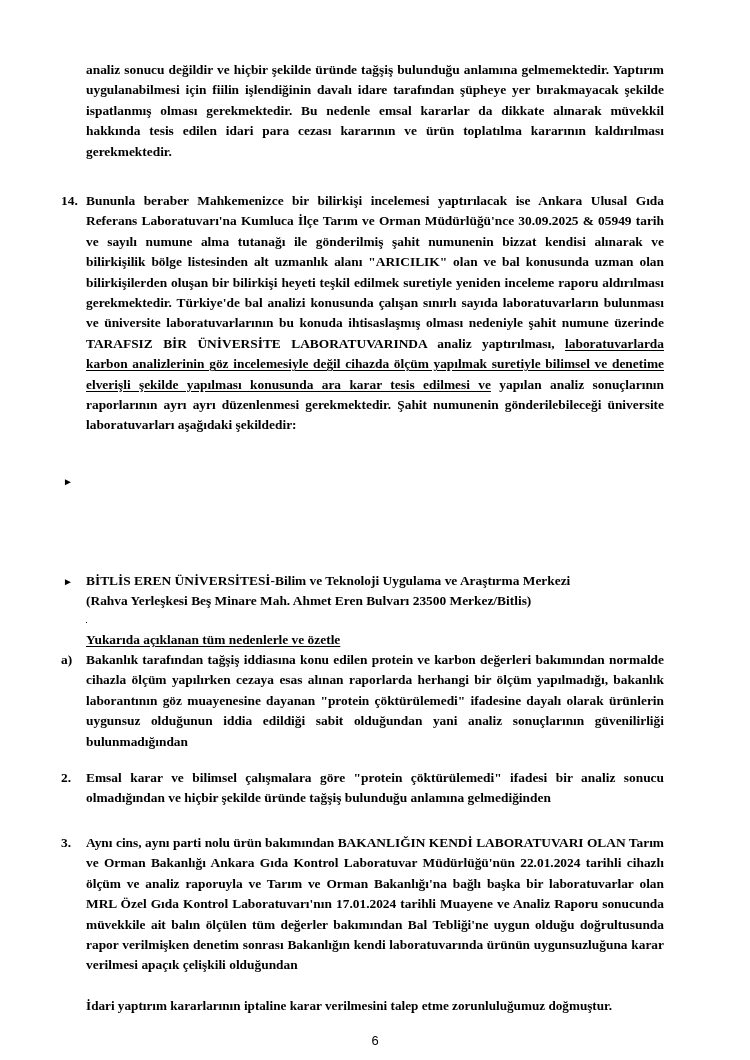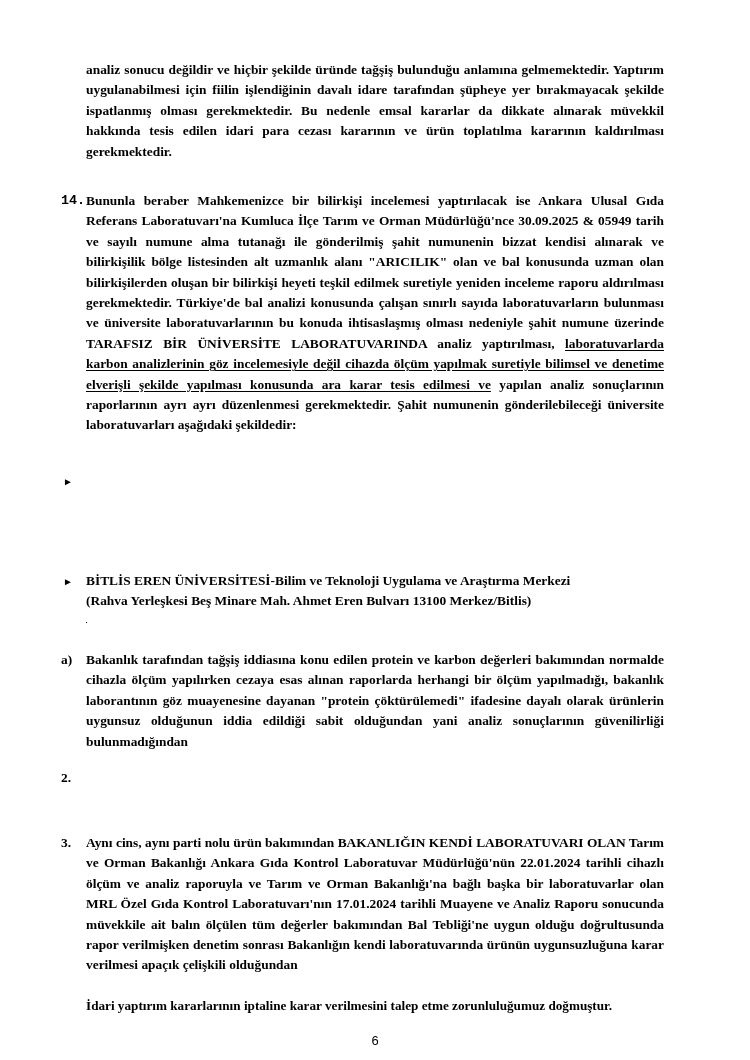--- a/index.html
+++ b/index.html
@@ -18,35 +18,37 @@
              font-family: "Liberation Sans", sans-serif; font-size: 13px; }
   .dot { position: absolute; left: 86px; top: 606px; width: 1px; height: 1px; background: #000; }
 </style>
 </head>
 <body>
 
 <div class="page">
 
   <p class="p last-left" style="top:44px; margin:0;">analiz sonucu değildir ve hiçbir şekilde üründe tağşiş bulunduğu anlamına gelmemektedir. Yaptırım uygulanabilmesi için fiilin işlendiğinin davalı idare tarafından şüpheye yer bırakmayacak şekilde ispatlanmış olması gerekmektedir. Bu nedenle emsal kararlar da dikkate alınarak müvekkil hakkında tesis edilen idari para cezası kararının ve ürün toplatılma kararının kaldırılması gerekmektedir.</p>
 
-  <span class="num" style="top:175px;font-family:Liberation Mono, monospace;">14.</span>
+  <span class="num" style="top:175px;">14.</span>
   <p class="p last-left" style="top:175px; margin:0;"><span>Bununla beraber Mahkemenizce bir bilirkişi incelemesi yaptırılacak ise Ankara Ulusal Gıda Referans Laboratuvarı'na Kumluca İlçe Tarım ve Orman Müdürlüğü'nce 30.09.2025 &amp; 05949 tarih ve sayılı numune alma tutanağı ile gönderilmiş şahit numunenin bizzat kendisi alınarak ve bilirkişilik bölge listesinden alt uzmanlık alanı "ARICILIK" olan ve bal konusunda uzman olan bilirkişilerden oluşan bir bilirkişi heyeti teşkil edilmek suretiyle yeniden inceleme raporu aldırılması gerekmektedir. Türkiye'de bal analizi konusunda çalışan sınırlı sayıda laboratuvarların bulunması ve üniversite laboratuvarlarının bu konuda ihtisaslaşmış olması nedeniyle  şahit numune üzerinde TARAFSIZ BİR ÜNİVERSİTE LABORATUVARINDA analiz yaptırılması, </span><span class="u">laboratuvarlarda karbon analizlerinin göz incelemesiyle değil cihazda ölçüm yapılmak suretiyle bilimsel ve denetime elverişli şekilde yapılması konusunda ara karar tesis edilmesi ve</span><span>  yapılan analiz sonuçlarının raporlarının ayrı ayrı düzenlenmesi gerekmektedir. Şahit numunenin gönderilebileceği üniversite laboratuvarları aşağıdaki şekildedir:</span></p>
 
   <span class="bullet" style="top:456px;">►</span>
 
   <span class="bullet" style="top:556px;">►</span>
-  <p class="p last-left" style="top:555px; margin:0; text-align:center;"><span>BİTLİS EREN ÜNİVERSİTESİ-Bilim ve Teknoloji Uygulama ve Araştırma Merkezi</span><br><span>(Rahva Yerleşkesi Beş Minare Mah. Ahmet Eren Bulvarı 13100 Merkez/Bitlis)</span></p>
+  <p class="p last-left" style="top:555px; margin:0; text-align:center;"><span>BİTLİS EREN ÜNİVERSİTESİ-Bilim ve Teknoloji Uygulama ve Araştırma Merkezi</span><br><span>(Rahva Yerleşkesi Beş Minare Mah. Ahmet Eren Bulvarı 23500 Merkez/Bitlis)</span></p>
 
   <div class="dot"></div>
 
+  <p class="p" style="top:614px; margin:0; text-align:left;"><span class="u" style="padding-right:18px;">Yukarıda açıklanan tüm nedenlerle ve özetle</span></p>
 
   <span class="num" style="top:634px;">a)</span>
   <p class="p last-left" style="top:634px; margin:0;">Bakanlık tarafından tağşiş iddiasına konu edilen protein ve karbon değerleri bakımından normalde cihazla ölçüm yapılırken cezaya esas alınan raporlarda herhangi bir ölçüm yapılmadığı, bakanlık laborantının göz muayenesine dayanan "protein çöktürülemedi" ifadesine dayalı olarak ürünlerin uygunsuz olduğunun iddia edildiği sabit olduğundan yani analiz sonuçlarının güvenilirliği bulunmadığından</p>
 
   <span class="num" style="top:752px;">2.</span>
+  <p class="p last-left" style="top:752px; margin:0;">Emsal karar ve bilimsel çalışmalara göre "protein çöktürülemedi" ifadesi bir analiz sonucu olmadığından ve hiçbir şekilde üründe tağşiş bulunduğu anlamına gelmediğinden</p>
 
   <span class="num" style="top:817px;">3.</span>
   <p class="p last-left" style="top:817px; margin:0;">Aynı cins, aynı parti nolu ürün bakımından BAKANLIĞIN KENDİ LABORATUVARI OLAN Tarım ve Orman Bakanlığı Ankara  Gıda Kontrol Laboratuvar Müdürlüğü'nün 22.01.2024 tarihli cihazlı ölçüm ve analiz raporuyla ve  Tarım ve Orman Bakanlığı'na bağlı başka bir laboratuvarlar olan MRL Özel Gıda Kontrol Laboratuvarı'nın 17.01.2024 tarihli Muayene ve Analiz Raporu sonucunda müvekkile ait balın ölçülen tüm değerler bakımından Bal Tebliği'ne uygun olduğu doğrultusunda rapor verilmişken denetim sonrası Bakanlığın kendi laboratuvarında ürünün uygunsuzluğuna karar verilmesi apaçık çelişkili olduğundan</p>
 
   <p class="p normal" style="top:980px; margin:0; text-align:left; font-size:13.2px;">İdari yaptırım kararlarının iptaline karar verilmesini talep etme zorunluluğumuz doğmuştur.</p>
 
   <div class="pagenum">6</div>
 </div>
 
 </body></html>

